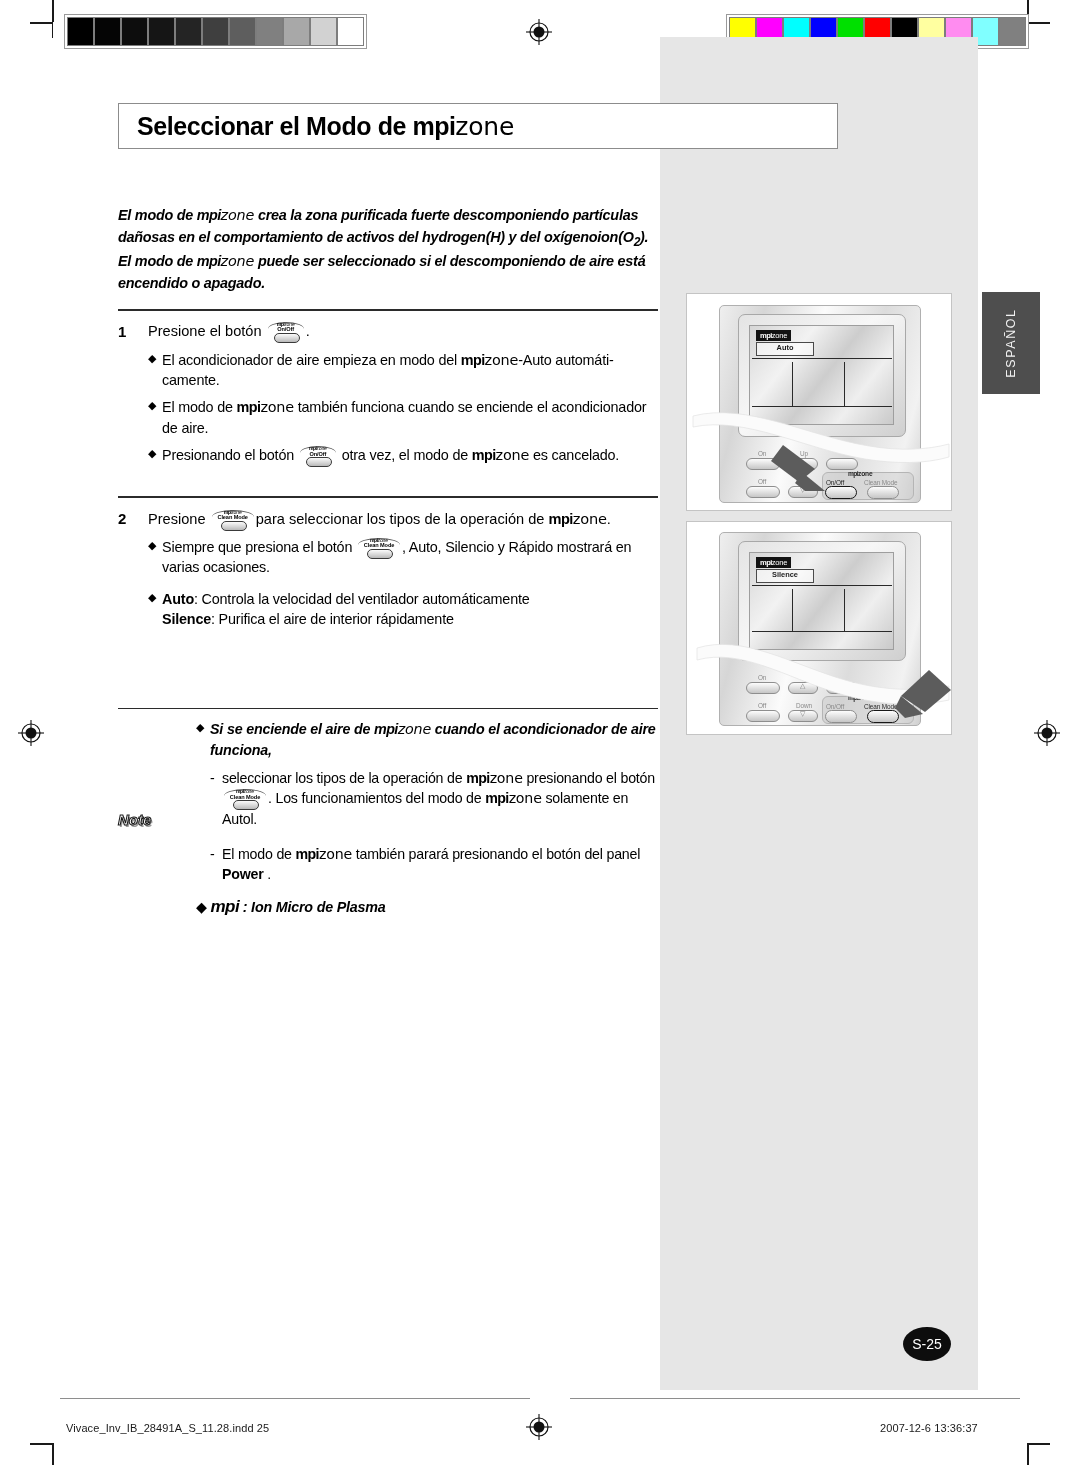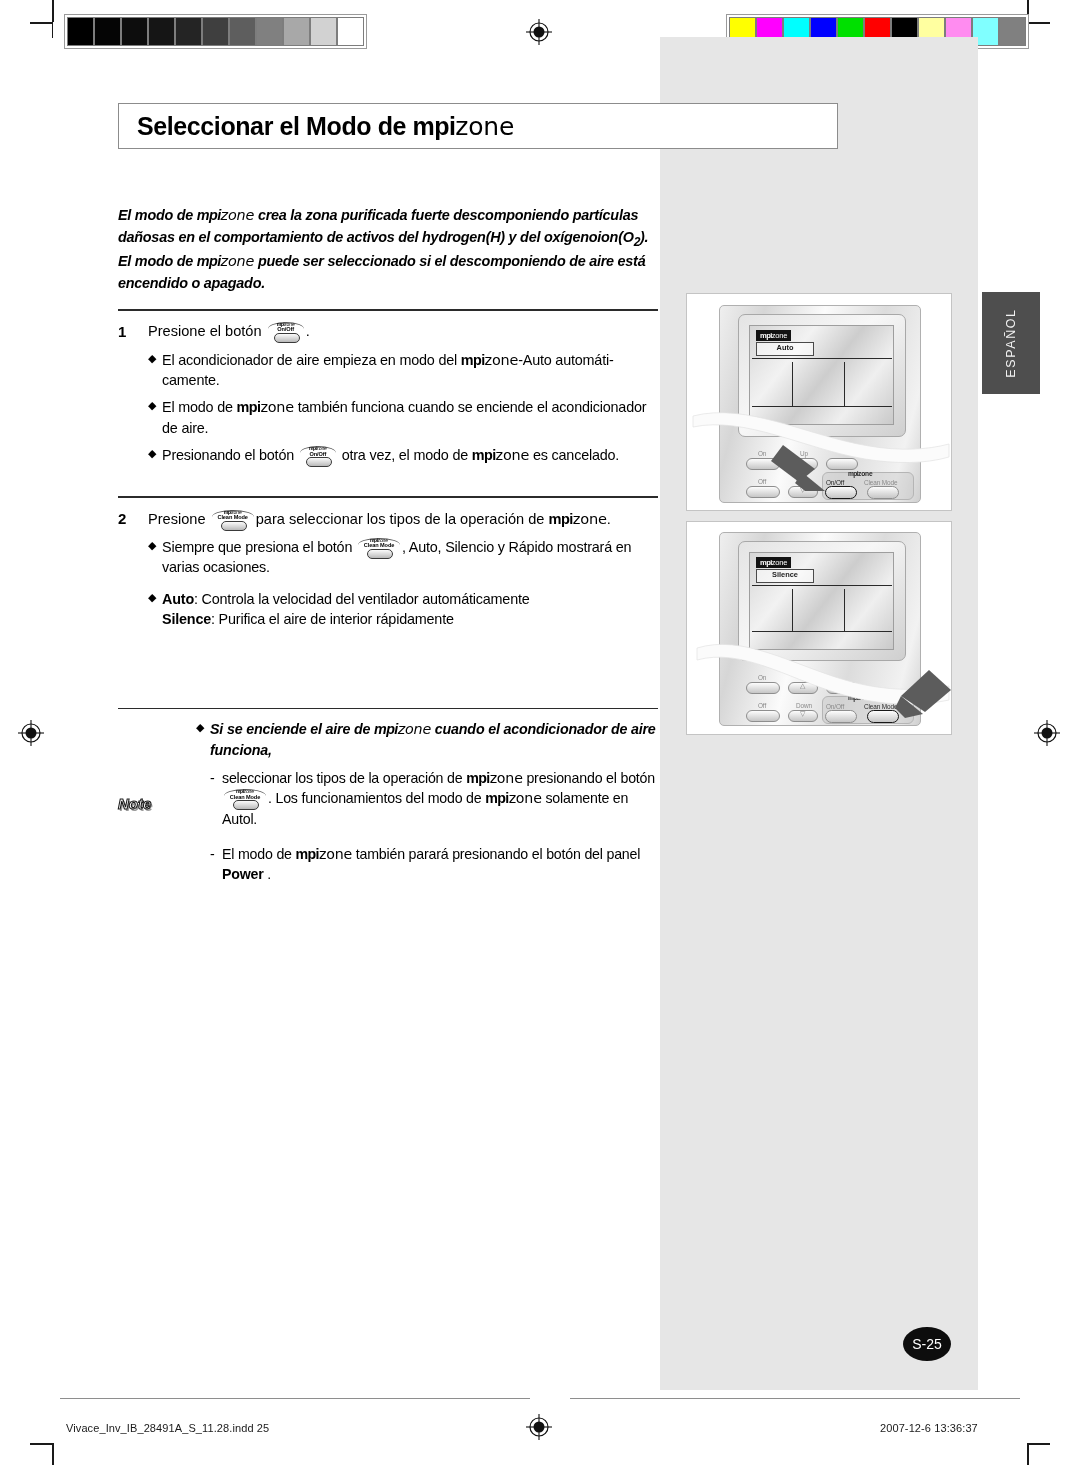--- a/index.html
+++ b/index.html
@@ -309,20 +309,23 @@
         </div>
       </div>
 
       <div class="dash indent" style="margin-left:14px;margin-top:14px;">
         <div class="dd">-</div>
         <div class="dt">
           <span>El modo de </span><span class="mpi">mpi</span><span class="zone">zone</span><span> también parará presionando el botón del panel </span><b>Power</b><span> .</span>
         </div>
       </div>
 
+      <div class="mpi-def">
+        ◆ <span class="mpi" style="font-size:17px;">mpi</span><span> : Ion Micro de Plasma</span>
+      </div>
     </div>
   </div>
 </div>
 
 <div class="illus" style="left:686px;top:293px;width:266px;height:218px;">
   <div class="panel" style="left:32px;top:11px;width:202px;height:198px;">
     <div class="screen-outer" style="left:18px;top:8px;width:168px;height:123px;">
       <div class="screen" style="left:10px;top:10px;width:145px;height:100px;">
         <div class="lcd-tag" style="left:6px;top:4px;">
           <span class="mpi">mpi</span><span class="z">zone</span>

